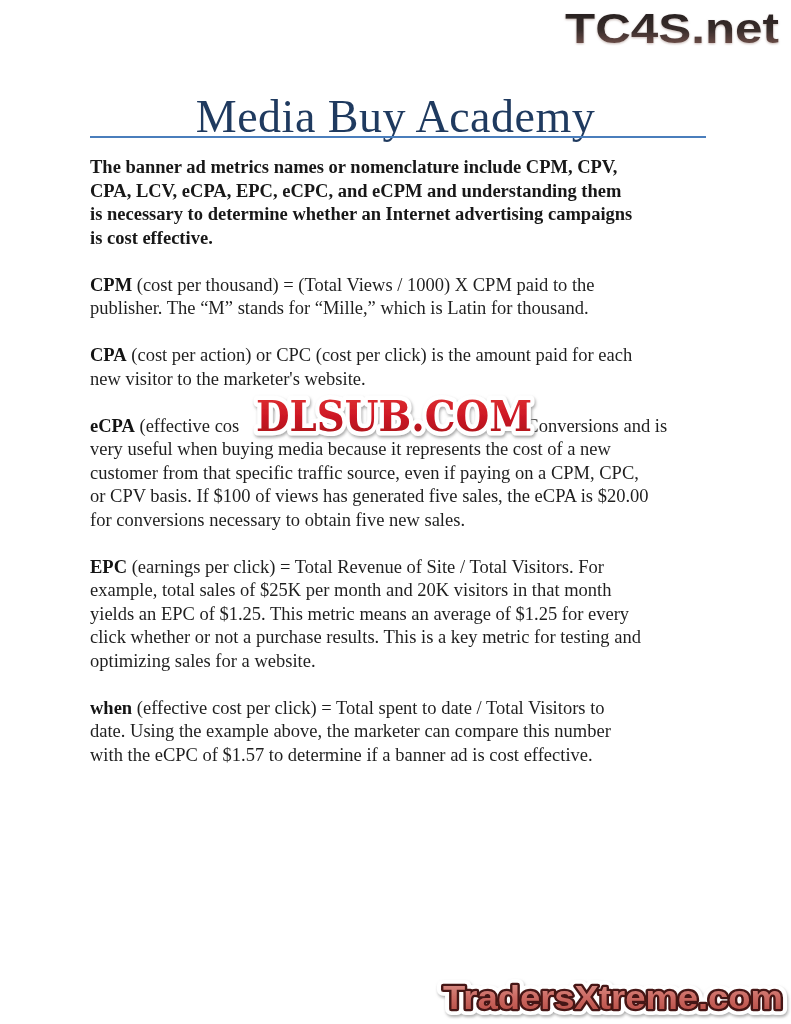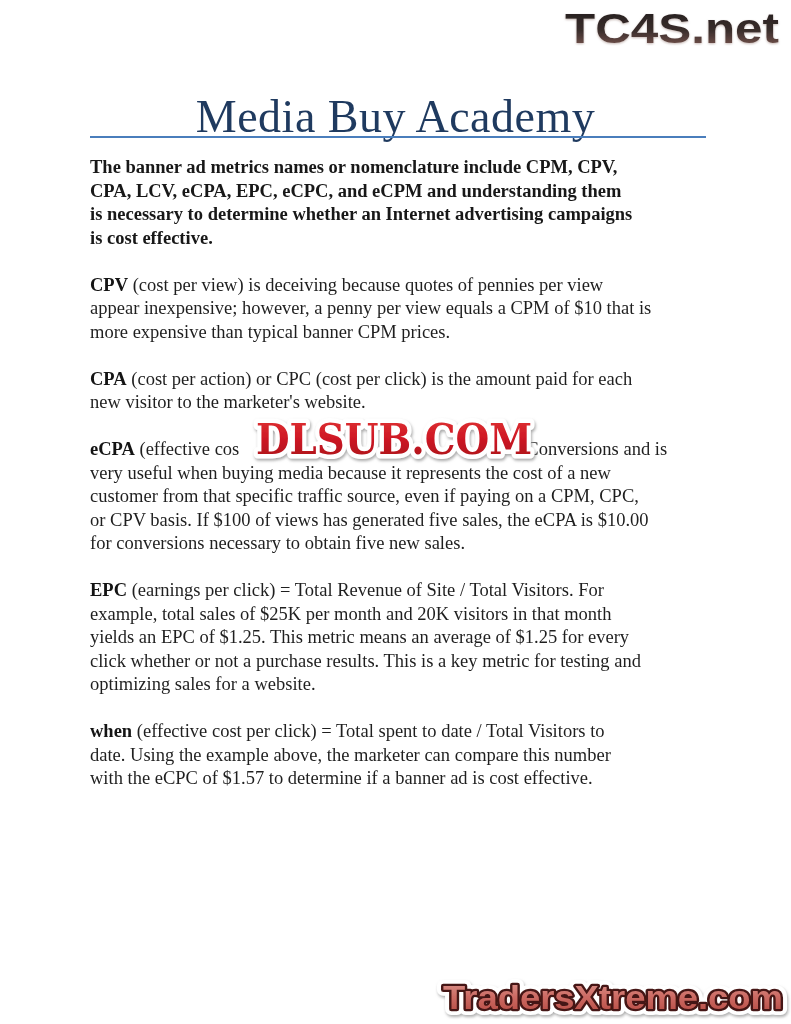--- a/index.html
+++ b/index.html
@@ -100,33 +100,32 @@
 <div class="title">Media Buy Academy</div>
 <hr class="title-divider">
 
 <div class="content">
 
   <p class="intro pre">The banner ad metrics names or nomenclature include CPM, CPV,
 CPA, LCV, eCPA, EPC, eCPC, and eCPM and understanding them
 is necessary to determine whether an Internet advertising campaigns
 is cost effective.</p>
 
+  <p><b class="term">CPM</b><span class="pre"> (cost per thousand) = (Total Views / 1000) X CPM paid to the
+publisher. The “M” stands for “Mille,” which is Latin for thousand.</span></p>
 
-  <p><b class="term">CPV</b><span class="pre"> (cost per view) is deceiving because quotes of pennies per view
-appear inexpensive; however, a penny per view equals a CPM of $10 that is
-more expensive than typical banner CPM prices.</span></p>
 
   <p><b class="term">CPA</b><span class="pre"> (cost per action) or CPC (cost per click) is the amount paid for each
 new visitor to the marketer's website.</span></p>
 
   <p class="ecpa-para">
     <span class="ecpa-line1"><b class="term">eCPA</b><span class="pre"> (effective cos</span><span class="wm-spacer"></span><span class="pre">Conversions and is</span></span>
     <span class="pre">very useful when buying media because it represents the cost of a new
 customer from that specific traffic source, even if paying on a CPM, CPC,
-or CPV basis. If $100 of views has generated five sales, the eCPA is $10.00
+or CPV basis. If $100 of views has generated five sales, the eCPA is $20.00
 for conversions necessary to obtain five new sales.</span>
     
     <svg class="dlsub-watermark" viewBox="0 0 296 52" xmlns="http://www.w3.org/2000/svg">
       <defs>
         <linearGradient id="dlgrad" x1="0" y1="0" x2="0" y2="1">
           <stop offset="0" stop-color="#e03434"></stop>
           <stop offset="0.45" stop-color="#d01a26"></stop>
           <stop offset="1" stop-color="#a50d18"></stop>
         </linearGradient>
         <filter id="dlshadow" x="-20%" y="-20%" width="140%" height="140%">

